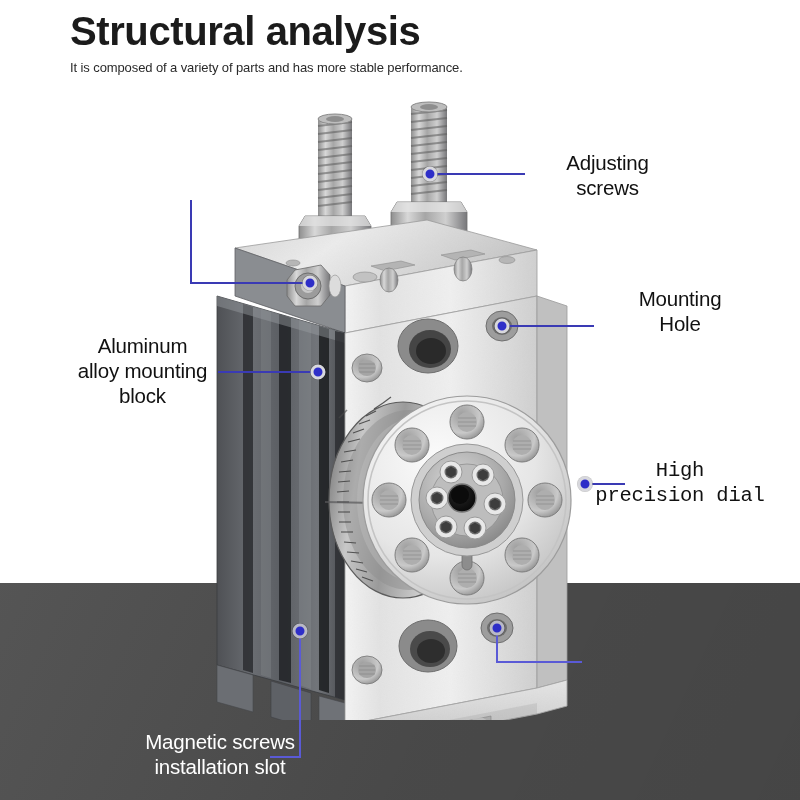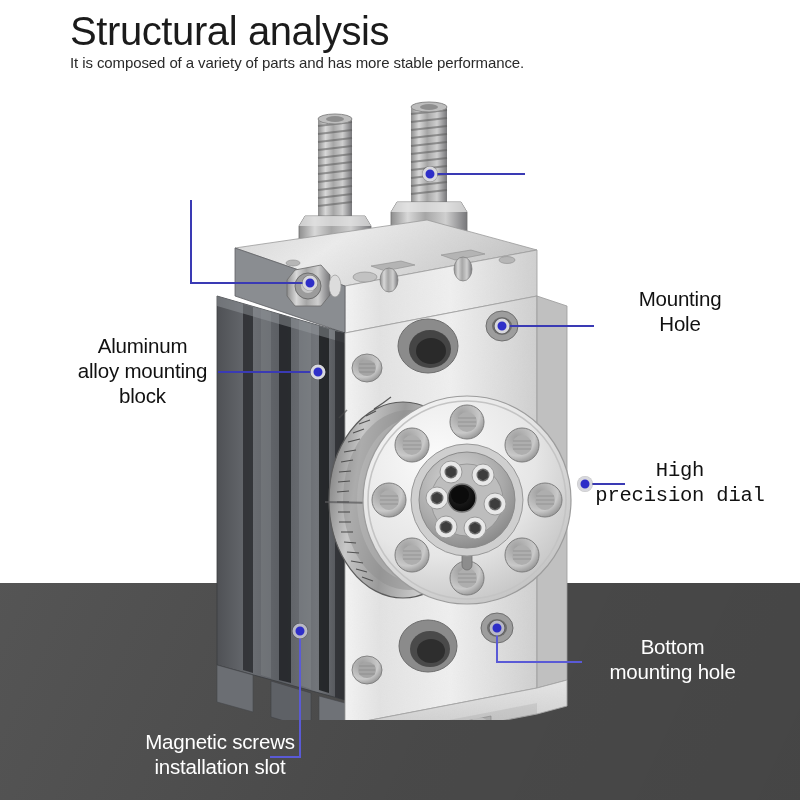--- a/index.html
+++ b/index.html
@@ -18,25 +18,25 @@
     background:#4d4d4d;
   }
   .band-dark::after{
     content:""; position:absolute; inset:0;
     background:linear-gradient(115deg, rgba(255,255,255,.045) 0%, rgba(0,0,0,.06) 55%, rgba(0,0,0,.10) 100%);
   }
 
   
   .hdr { position:absolute; left:70px; top:8px; width:700px; }
   .hdr h1 {
-    font-size:40px; font-weight:400; color:#1b1b1b;
+    font-size:40px; font-weight:700; color:#1b1b1b;
     letter-spacing:-0.4px; line-height:1.15;
   }
   .hdr p {
-    font-size:15px; color:#2a2a2a; letter-spacing:-.1px;
+    font-size:13px; color:#2a2a2a; margin-top:6px; letter-spacing:-.1px;
   }
 
   
   .lbl {
     position:absolute; font-size:20.5px; line-height:1.22;
     color:#111; white-space:pre-line; letter-spacing:-.2px;
   }
   .lbl.onDark { color:#ffffff; }
   .lbl.c { text-align:center; }
 
@@ -461,41 +461,41 @@
         <ellipse cx="304" cy="626" rx="10" ry="9" fill="#d2d2d2" opacity=".8"></ellipse>
         <path d="M170 640 L362 603 L362 614 L170 651 Z" fill="#000" opacity=".07"></path>
       </g>
     </svg>
   </div>
 
   <div class="ln v" style="left:190px; top:200px; height:83px;"></div>
   <div class="ln h" style="left:190px; top:282px; width:120px;"></div>
   <div class="dot" style="left:310px; top:283px;"></div>
 
+  <div class="lbl c" style="left:530px; top:150px; width:155px;">Adjusting
+screws</div>
   <div class="ln h" style="left:430px; top:173px; width:95px;"></div>
   <div class="dot" style="left:430px; top:174px;"></div>
 
   <div class="lbl c" style="left:60px; top:333px; width:165px;">Aluminum
 alloy mounting
 block</div>
   <div class="ln h" style="left:218px; top:371px; width:100px;"></div>
   <div class="dot" style="left:318px; top:372px;"></div>
 
   <div class="lbl c" style="left:600px; top:286px; width:160px;">Mounting
 Hole</div>
   <div class="ln h" style="left:502px; top:325px; width:92px;"></div>
   <div class="dot" style="left:502px; top:326px;"></div>
 
   <div class="lbl c" style="left:585px; top:458px; width:190px;font-family:Liberation Mono, monospace;">High
 precision dial</div>
   <div class="ln h" style="left:585px; top:483px; width:40px;"></div>
   <div class="dot" style="left:585px; top:484px;"></div>
 
-  <div class="lbl onDark c" style="left:565px; top:634px; width:215px;">Bottom
-mounting hole</div>
   <div class="ln v onDark" style="left:496px; top:628px; height:34px;"></div>
   <div class="ln h onDark" style="left:496px; top:661px; width:86px;"></div>
   <div class="dot onDark" style="left:497px; top:628px;"></div>
 
   <div class="lbl onDark c" style="left:85px; top:729px; width:270px;">Magnetic screws
 installation slot</div>
   <div class="ln v onDark" style="left:299px; top:631px; height:127px;"></div>
   <div class="ln h onDark" style="left:270px; top:756px; width:31px;"></div>
   <div class="dot onDark" style="left:300px; top:631px;"></div>
 

